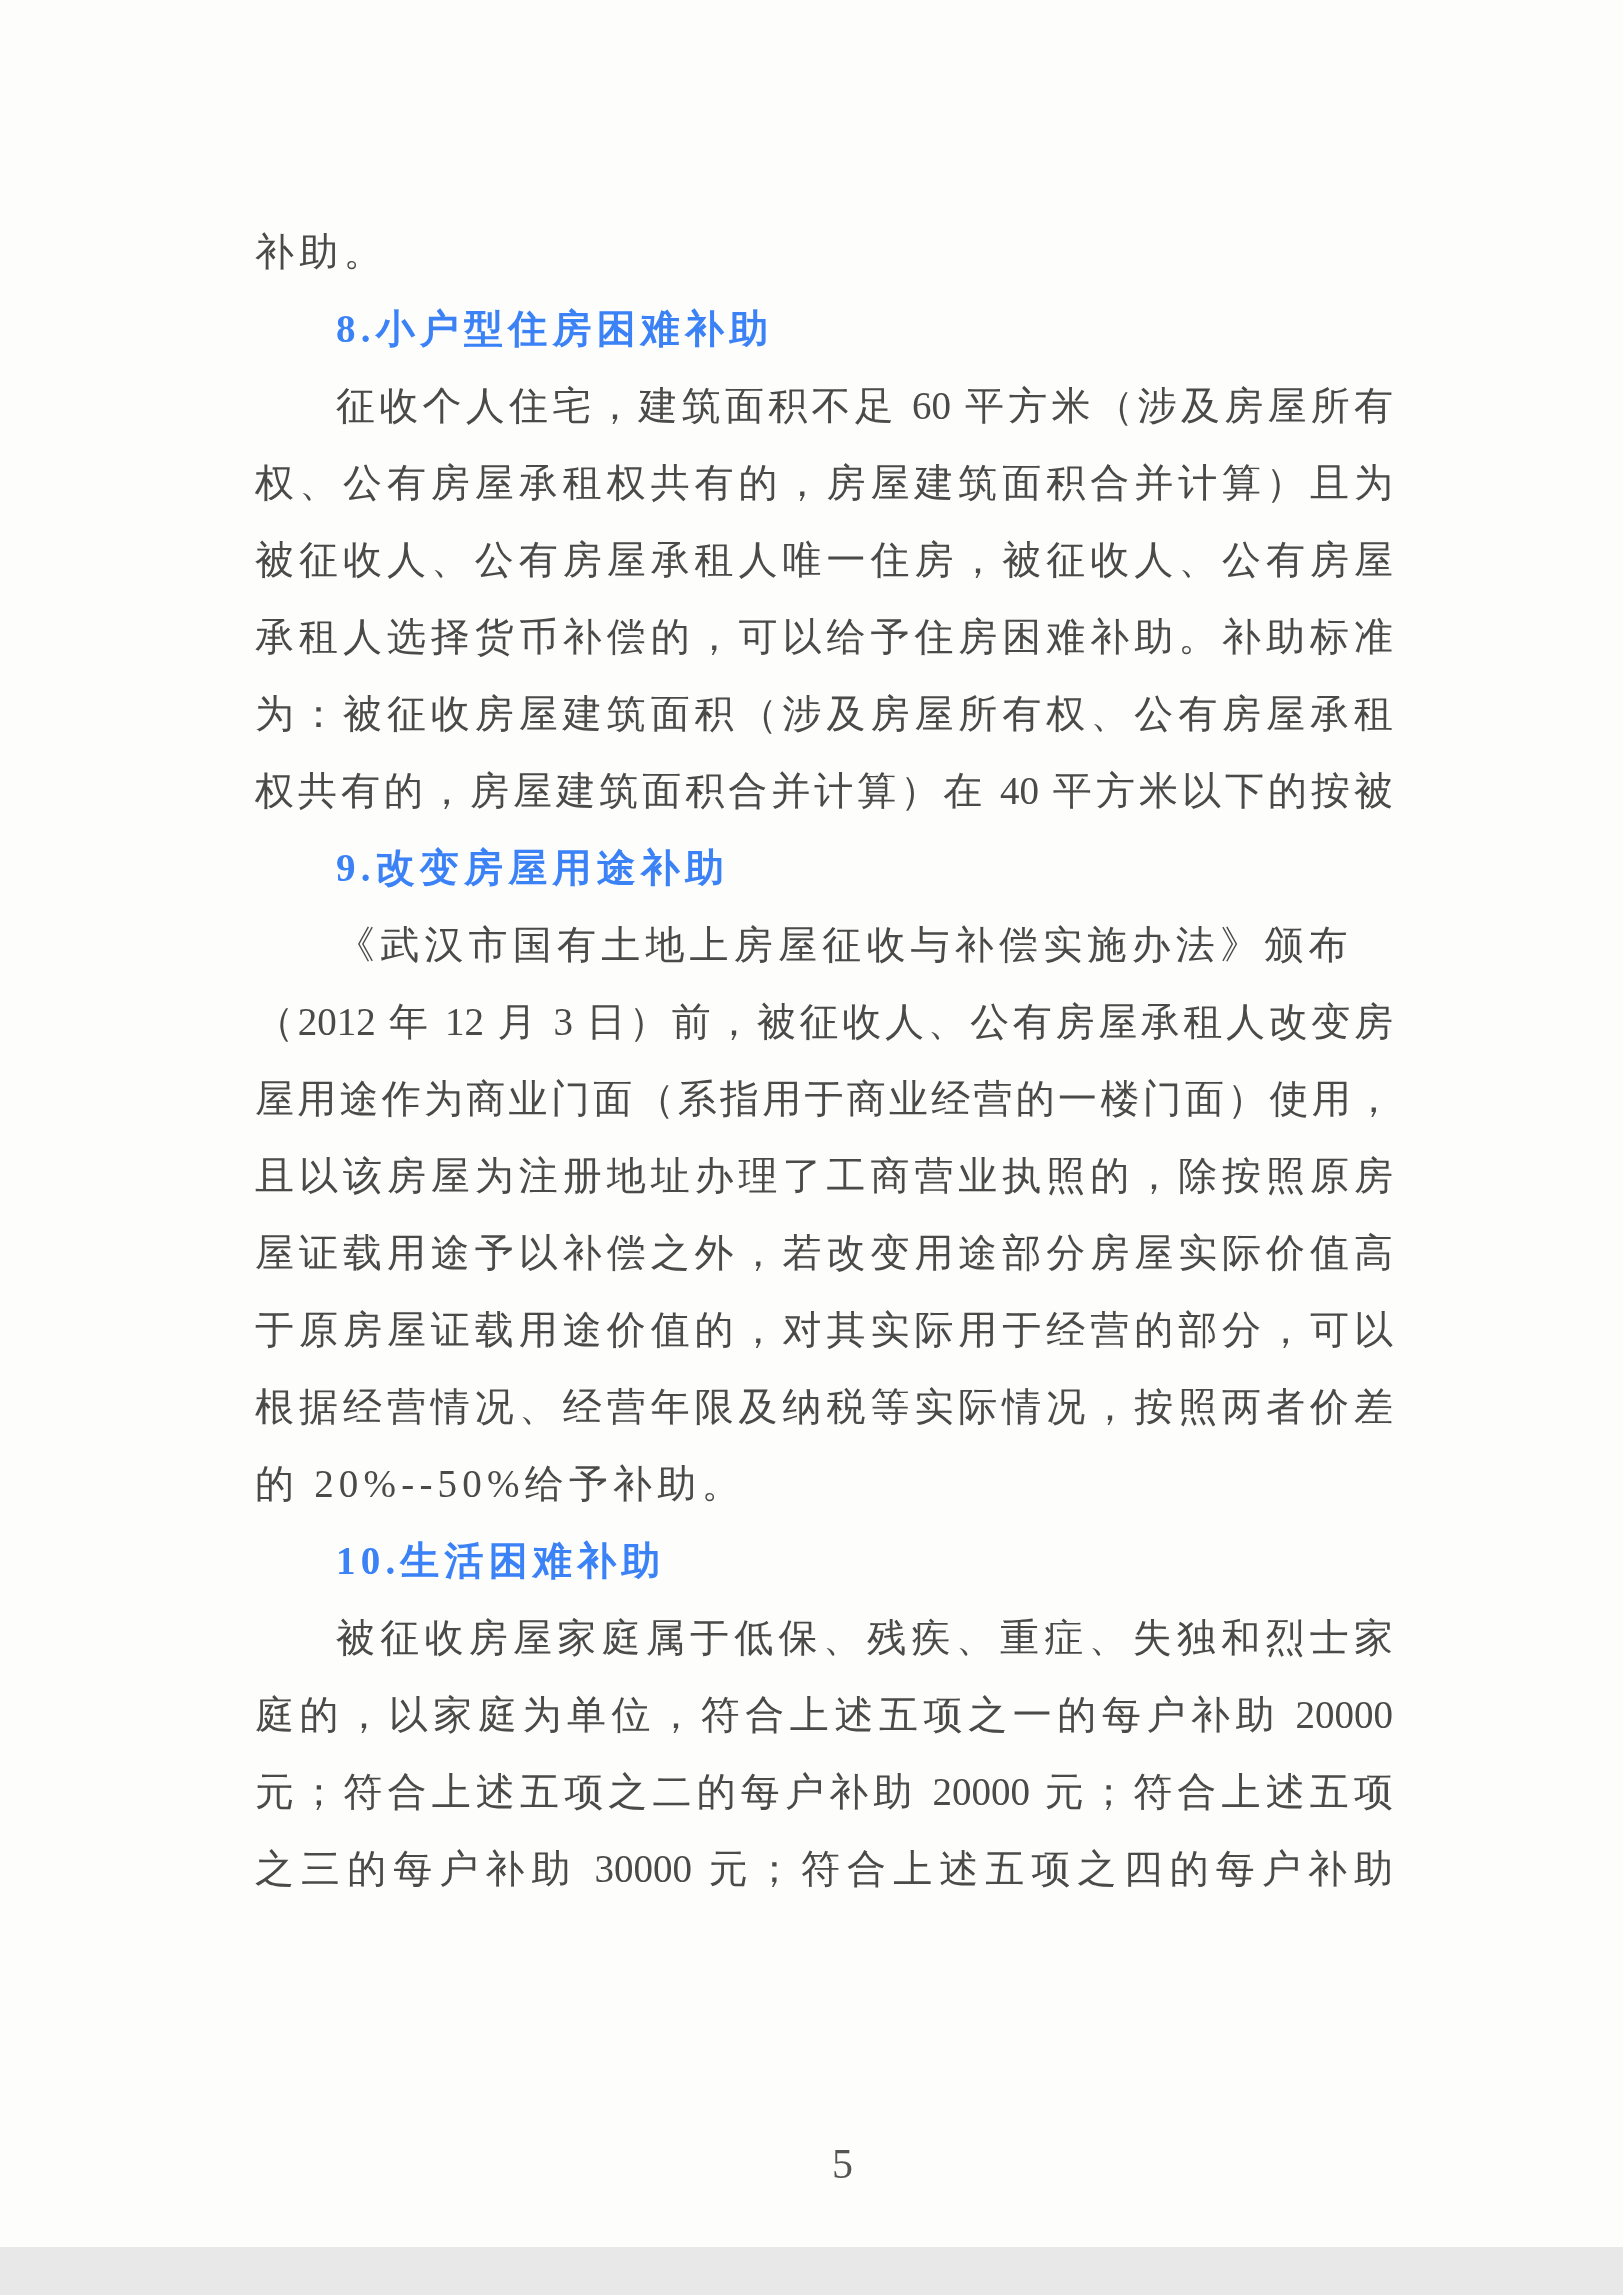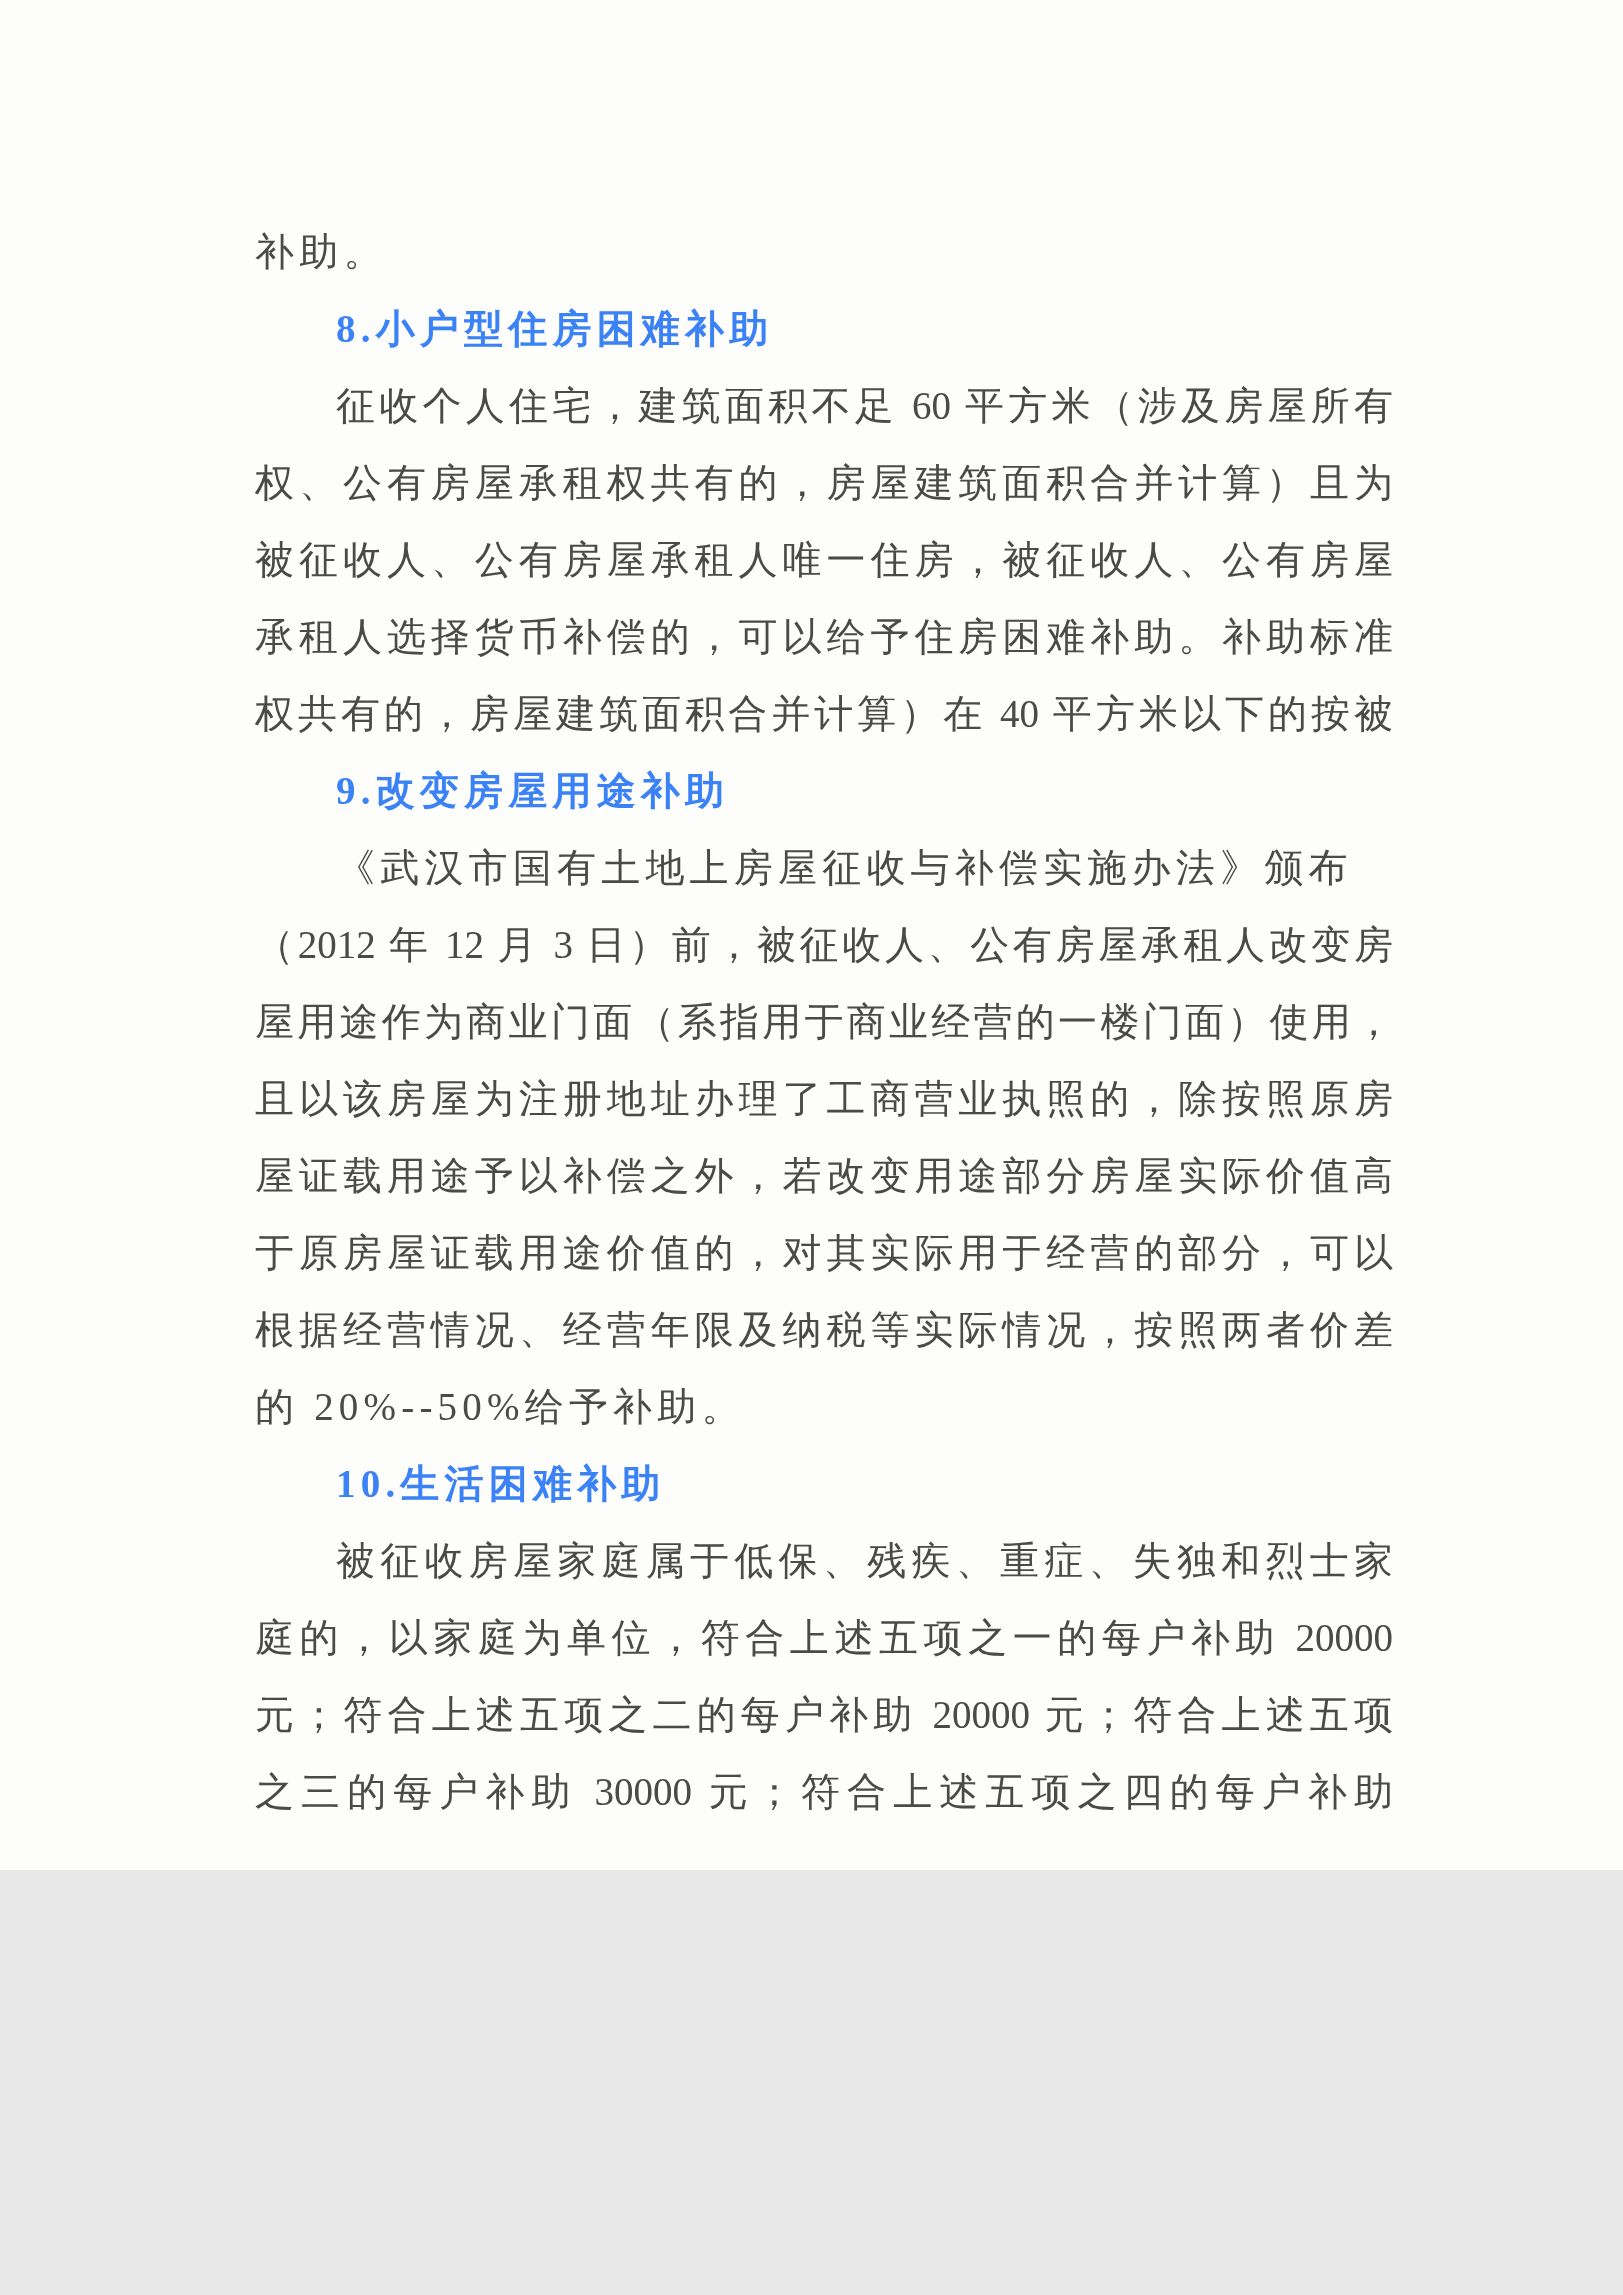--- a/index.html
+++ b/index.html
@@ -3,21 +3,21 @@
 <meta charset="utf-8">
 <style>
   html, body {
     margin: 0;
     padding: 0;
     background: #e8e8e8;
   }
   .page {
     position: relative;
     width: 1623px;
-    height: 1870px;
+    height: 2247px;
     margin: 0 auto;
     background: #fdfdfb;
     overflow: hidden;
     font-family: "Liberation Serif", "DejaVu Serif", serif;
     color: #4a4a4a;
   }
   .doc-body {
     position: absolute;
     left: 255px;
     top: 213px;
@@ -63,20 +63,21 @@
 
 <div class="page">
 
   <div class="doc-body">
     <div class="ln">补助。</div>
     <div class="ln ind head">8.小户型住房困难补助</div>
     <div class="ln ind j">征收个人住宅，建筑面积不足 60 平方米（涉及房屋所有</div>
     <div class="ln j">权、公有房屋承租权共有的，房屋建筑面积合并计算）且为</div>
     <div class="ln j">被征收人、公有房屋承租人唯一住房，被征收人、公有房屋</div>
     <div class="ln j">承租人选择货币补偿的，可以给予住房困难补助。补助标准</div>
+    <div class="ln j">为：被征收房屋建筑面积（涉及房屋所有权、公有房屋承租</div>
     <div class="ln j">权共有的，房屋建筑面积合并计算）在 40 平方米以下的按被</div>
     <div class="ln ind head">9.改变房屋用途补助</div>
     <div class="ln ind">《武汉市国有土地上房屋征收与补偿实施办法》颁布</div>
     <div class="ln j">（2012 年 12 月 3 日）前，被征收人、公有房屋承租人改变房</div>
     <div class="ln j">屋用途作为商业门面（系指用于商业经营的一楼门面）使用，</div>
     <div class="ln j">且以该房屋为注册地址办理了工商营业执照的，除按照原房</div>
     <div class="ln j">屋证载用途予以补偿之外，若改变用途部分房屋实际价值高</div>
     <div class="ln j">于原房屋证载用途价值的，对其实际用于经营的部分，可以</div>
     <div class="ln j">根据经营情况、经营年限及纳税等实际情况，按照两者价差</div>
     <div class="ln">的 20%--50%给予补助。</div>

